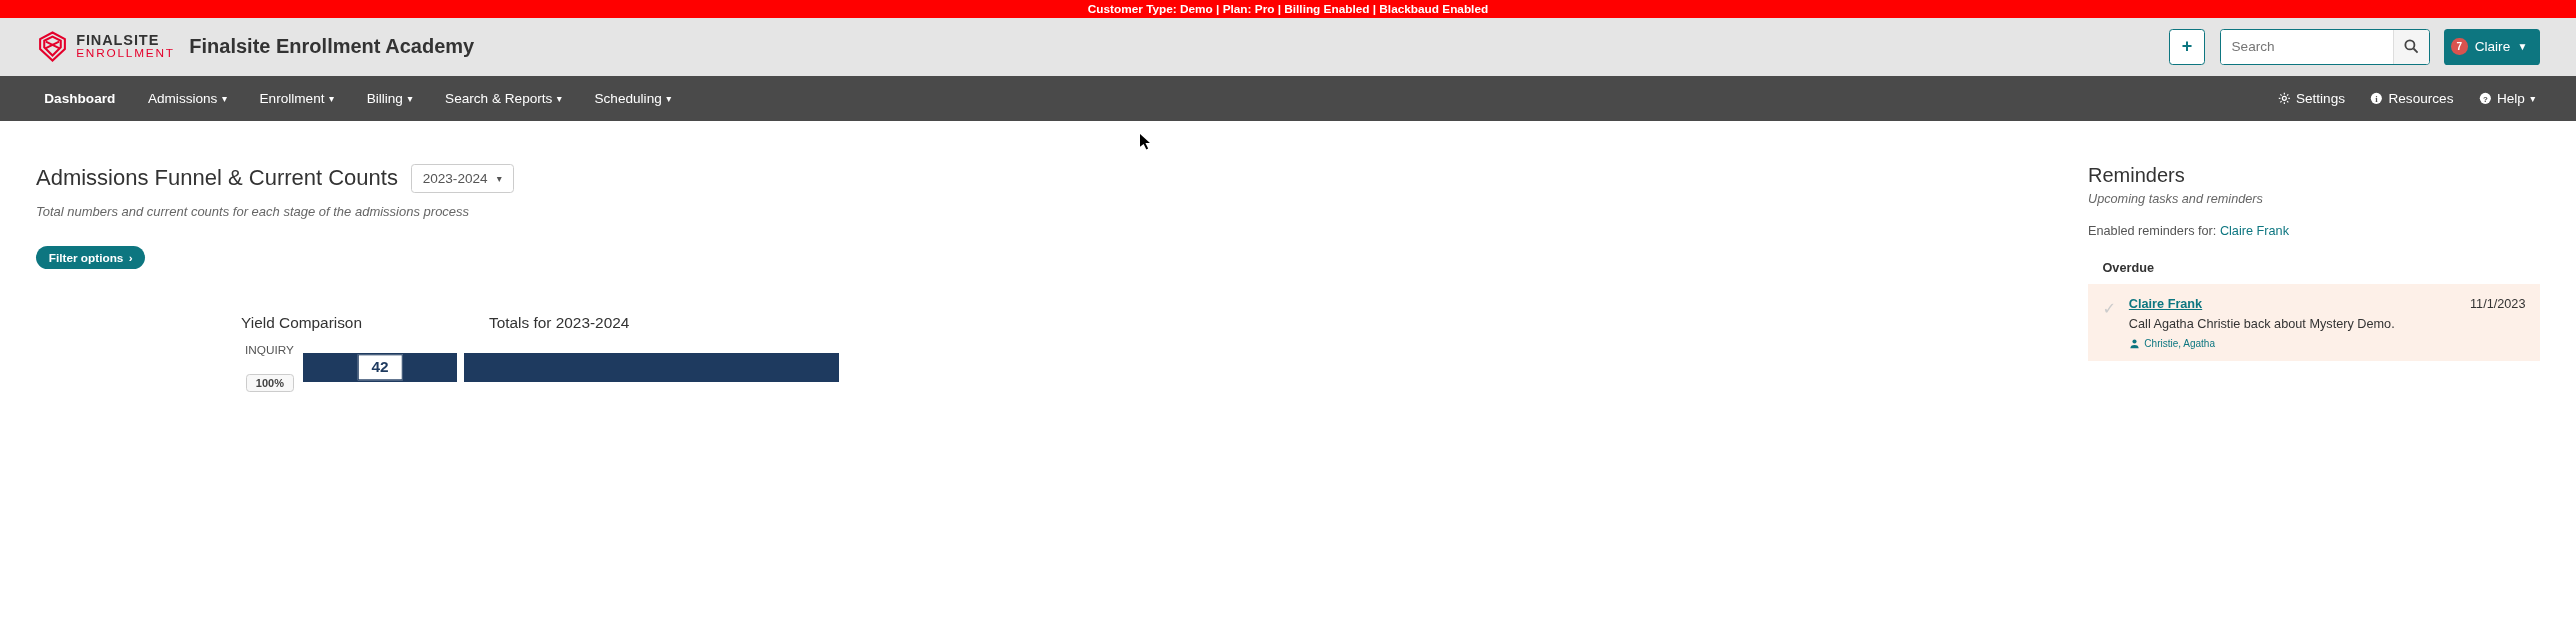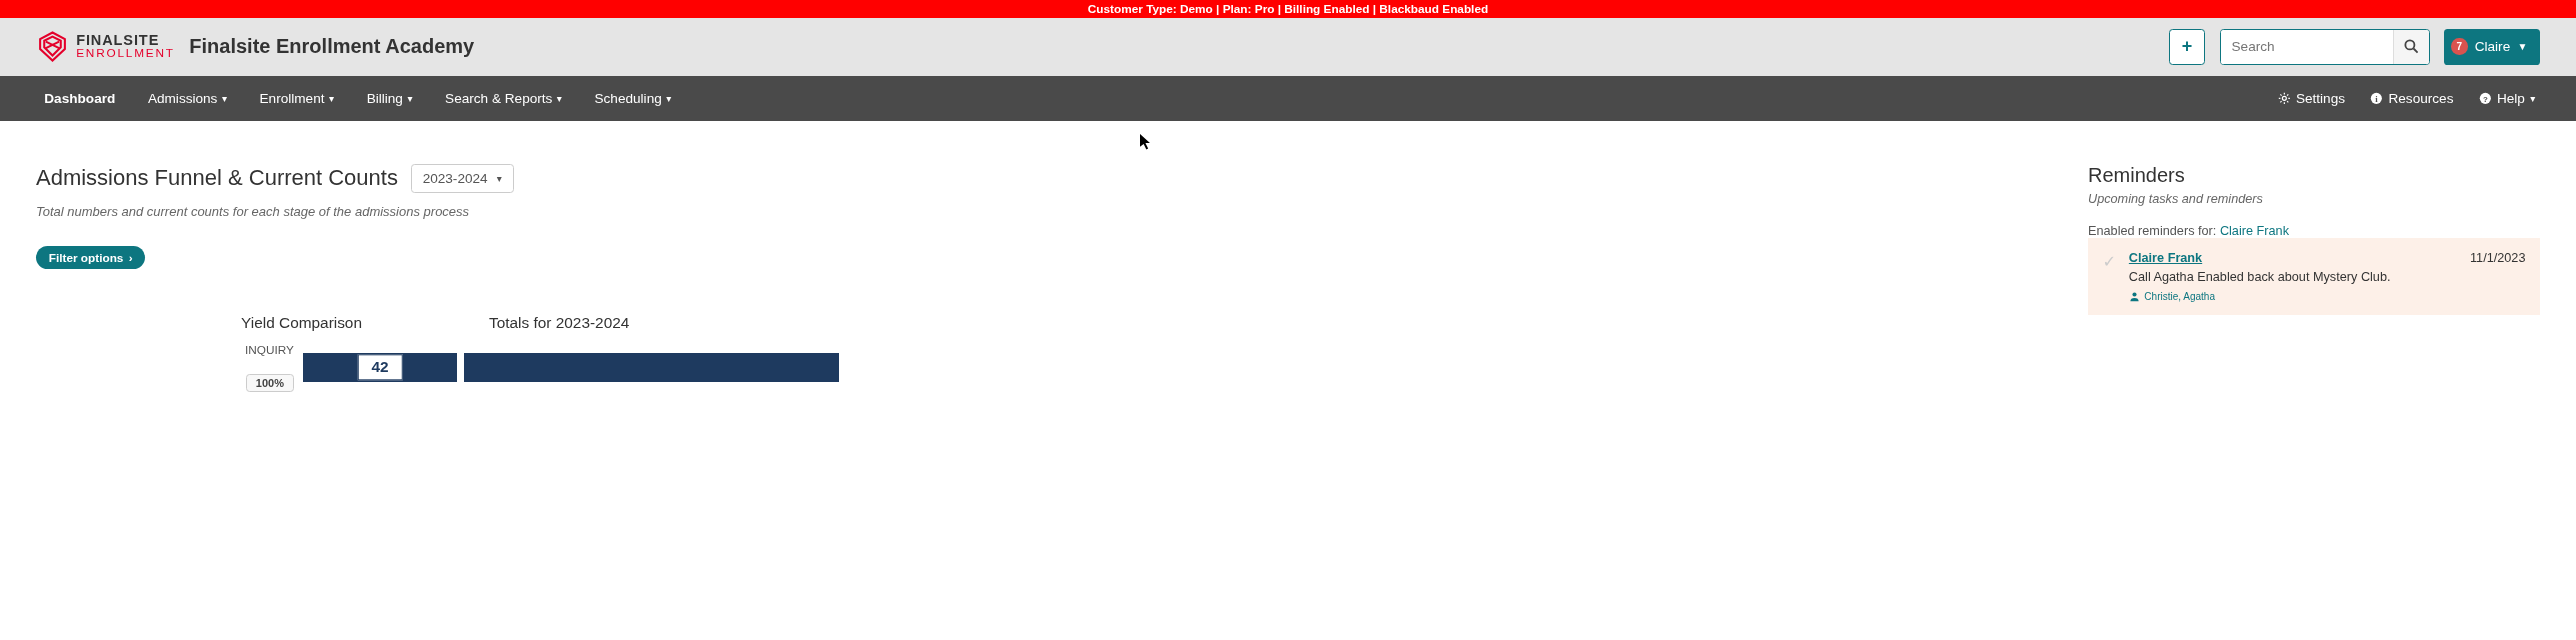--- a/index.html
+++ b/index.html
@@ -369,28 +369,29 @@
     </div>
   </div>
 
   <div class="main-right">
     <h2 class="reminders-title">Reminders</h2>
     <p class="reminders-subtitle">Upcoming tasks and reminders</p>
     <p class="reminders-viewing">
       <span>Enabled reminders for:</span>
       <a href="#">Claire Frank</a>
     </p>
+    <div class="overdue-header">Overdue</div>
     <div class="reminder-card">
       <span class="reminder-check">✓</span>
       <div class="reminder-body">
         <div class="reminder-top">
           <a href="#" class="reminder-name">Claire Frank</a>
           <span class="reminder-date">11/1/2023</span>
         </div>
-        <div class="reminder-text">Call Agatha Enabled back about Mystery Club.</div>
+        <div class="reminder-text">Call Agatha Christie back about Mystery Demo.</div>
         <div class="reminder-contact">
           <svg width="11" height="11" viewBox="0 0 16 16">
               <circle cx="8" cy="5" r="3" fill="#0d7680"></circle>
               <path d="M2 15 Q2 10 8 10 Q14 10 14 15 Z" fill="#0d7680"></path>
             </svg>
           <span>Christie, Agatha</span>
         </div>
       </div>
     </div>
   </div>

